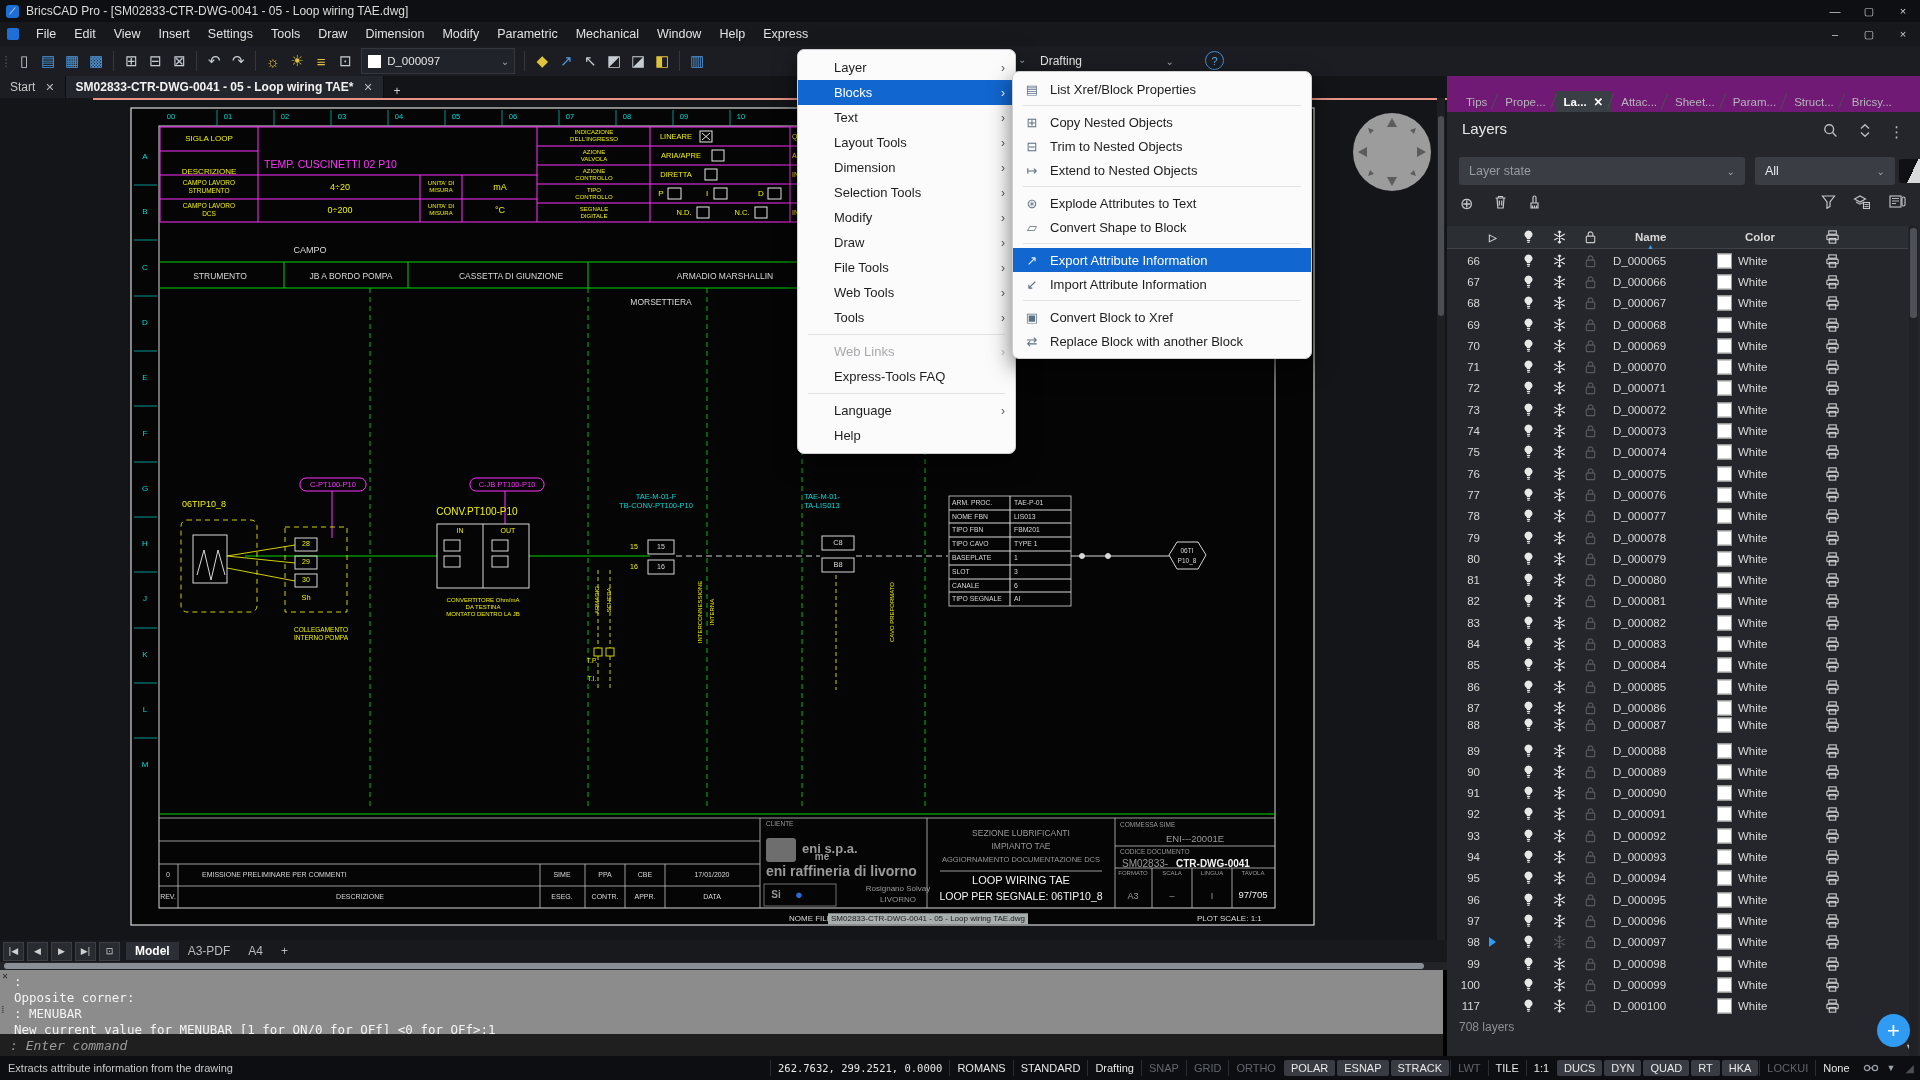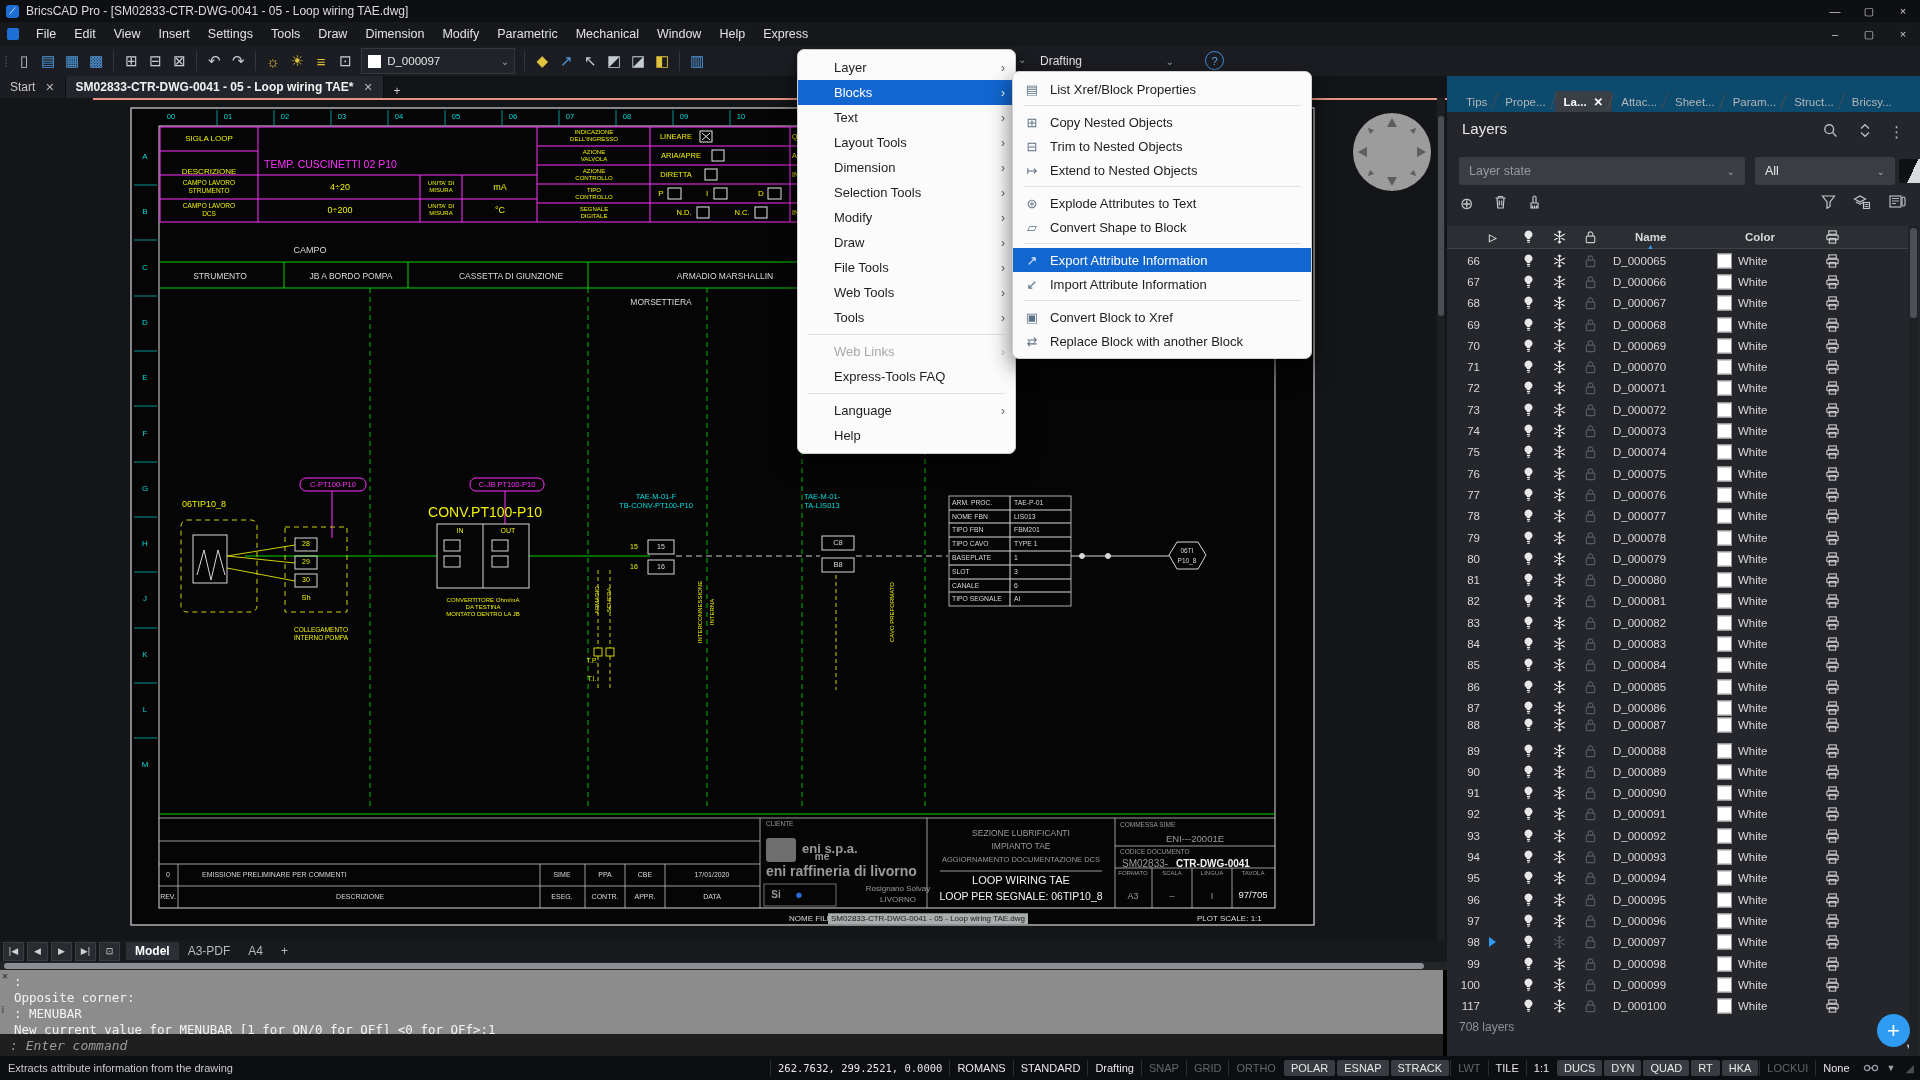--- a/index.html
+++ b/index.html
@@ -51,21 +51,21 @@
   .emi .arr{margin-left:auto;color:#5a5a5e;font-size:12px;}
   .emi.hl{background:#1266cf;color:#fff;margin:0 0;} .emi.hl .arr{color:#fff;}
   .emi.dis{color:#a9a9ad;gap:36px;} .emi.dis .arr{color:#bdbdc1;}
   .psep{height:1px;background:#e2e2e4;margin:4px 10px;}
   #blocks-submenu{left:1012px;top:71px;width:298px;}
   .smi{height:24px;display:flex;align-items:center;padding:0 12px 0 10px;font-size:13px;color:#1d1d1f;}
   .smi .ico{width:18px;margin-right:9px;color:#5d7186;font-size:13px;text-align:center;}
   .smi.hl{background:#1266cf;color:#fff;} .smi.hl .ico{color:#dce9ff;}
   
   #panel{left:1447px;top:76px;width:473px;height:980px;background:#24262b;color:#d6d7d9;z-index:4;}
-  #ptabs{position:absolute;left:0;top:0;width:473px;height:36px;background:#0c4a6e;display:flex;align-items:flex-end;
+  #ptabs{position:absolute;left:0;top:0;width:473px;height:36px;background:#701a75;display:flex;align-items:flex-end;
     font-size:11.5px;color:#b4b6b9;}
   .ptab{height:21px;display:flex;align-items:center;padding:0 9px;position:relative;}
   .ptab .slash{position:absolute;left:-2px;top:2px;width:1px;height:17px;background:#4a4d53;transform:rotate(22deg);}
   .ptab.active{background:#3a3e45;color:#fff;font-weight:bold;border-radius:3px 3px 0 0;}
   .ptab.active .x{margin-left:7px;font-weight:bold;}
   #ptab-caret{position:absolute;right:6px;bottom:4px;color:#c7c7c7;font-size:9px;}
   #p-title{position:absolute;left:15px;top:44px;font-size:15px;color:#e8e8e8;}
   .hicon{position:absolute;top:47px;color:#b9bcc0;}
   #dd-layerstate{position:absolute;left:12px;top:81px;width:286px;height:28px;background:#3a3e44;border-radius:3px;
     display:flex;align-items:center;font-size:12.5px;color:#969ba1;padding:0 10px;box-sizing:border-box;}
@@ -343,21 +343,21 @@
     <span class="cadlbl" style="left: 792px; top: 213px; font-size: 7px; color: rgb(240, 240, 0); transform: translate(0px, -50%);">INT</span>
     <span class="cadlbl" style="left: 310px; top: 250px; font-size: 9px; color: rgb(217, 217, 217); transform: translate(-50%, -50%);">CAMPO</span>
     <span class="cadlbl" style="left: 220px; top: 276px; font-size: 8.5px; color: rgb(217, 217, 217); transform: translate(-50%, -50%);">STRUMENTO</span>
     <span class="cadlbl" style="left: 351px; top: 276px; font-size: 8.5px; color: rgb(217, 217, 217); transform: translate(-50%, -50%);">JB A BORDO POMPA</span>
     <span class="cadlbl" style="left: 511px; top: 276px; font-size: 8.5px; color: rgb(217, 217, 217); transform: translate(-50%, -50%);">CASSETTA DI GIUNZIONE</span>
     <span class="cadlbl" style="left: 725px; top: 276px; font-size: 8.5px; color: rgb(217, 217, 217); transform: translate(-50%, -50%);">ARMADIO MARSHALLIN</span>
     <span class="cadlbl" style="left: 661px; top: 302px; font-size: 8.5px; color: rgb(217, 217, 217); transform: translate(-50%, -50%);">MORSETTIERA</span>
     <span class="cadlbl" style="left: 204px; top: 504px; font-size: 9px; color: rgb(240, 240, 0); transform: translate(-50%, -50%);">06TIP10_8</span>
     <span class="cadlbl" style="left: 333px; top: 485px; font-size: 7.5px; color: rgb(255, 48, 255); transform: translate(-50%, -50%);">C-PT100-P10</span>
     <span class="cadlbl" style="left: 507px; top: 485px; font-size: 7.5px; color: rgb(255, 48, 255); transform: translate(-50%, -50%);">C-JB PT100-P10</span>
-    <span class="cadlbl" style="left: 477px; top: 512px; font-size: 14px; color: rgb(240, 240, 0); transform: translate(-50%, -50%); margin-left: 8px;">CONV.PT100-P10</span>
+    <span class="cadlbl" style="left: 477px; top: 512px; font-size: 10px; color: rgb(240, 240, 0); transform: translate(-50%, -50%);">CONV.PT100-P10</span>
     <span class="cadlbl" style="left: 460px; top: 531px; font-size: 7px; color: rgb(240, 240, 0); transform: translate(-50%, -50%);">IN</span>
     <span class="cadlbl" style="left: 508px; top: 531px; font-size: 7px; color: rgb(240, 240, 0); transform: translate(-50%, -50%);">OUT</span>
     <span class="cadlbl" style="left: 306px; top: 544px; font-size: 7px; color: rgb(240, 240, 0); transform: translate(-50%, -50%);">28</span>
     <span class="cadlbl" style="left: 306px; top: 562px; font-size: 7px; color: rgb(240, 240, 0); transform: translate(-50%, -50%);">29</span>
     <span class="cadlbl" style="left: 306px; top: 580px; font-size: 7px; color: rgb(240, 240, 0); transform: translate(-50%, -50%);">30</span>
     <span class="cadlbl" style="left: 306px; top: 598px; font-size: 7.5px; color: rgb(240, 240, 0); transform: translate(-50%, -50%);">Sh</span>
     <span class="cadlbl pre" style="left: 483px; top: 608px; font-size: 6px; color: rgb(240, 240, 0); transform: translate(-50%, -50%);">CONVERTITORE Ohm/mA
 DA TESTINA
 MONTATO DENTRO LA JB</span>
     <span class="cadlbl pre" style="left: 321px; top: 634px; font-size: 6.5px; color: rgb(240, 240, 0); transform: translate(-50%, -50%);">COLLEGAMENTO

